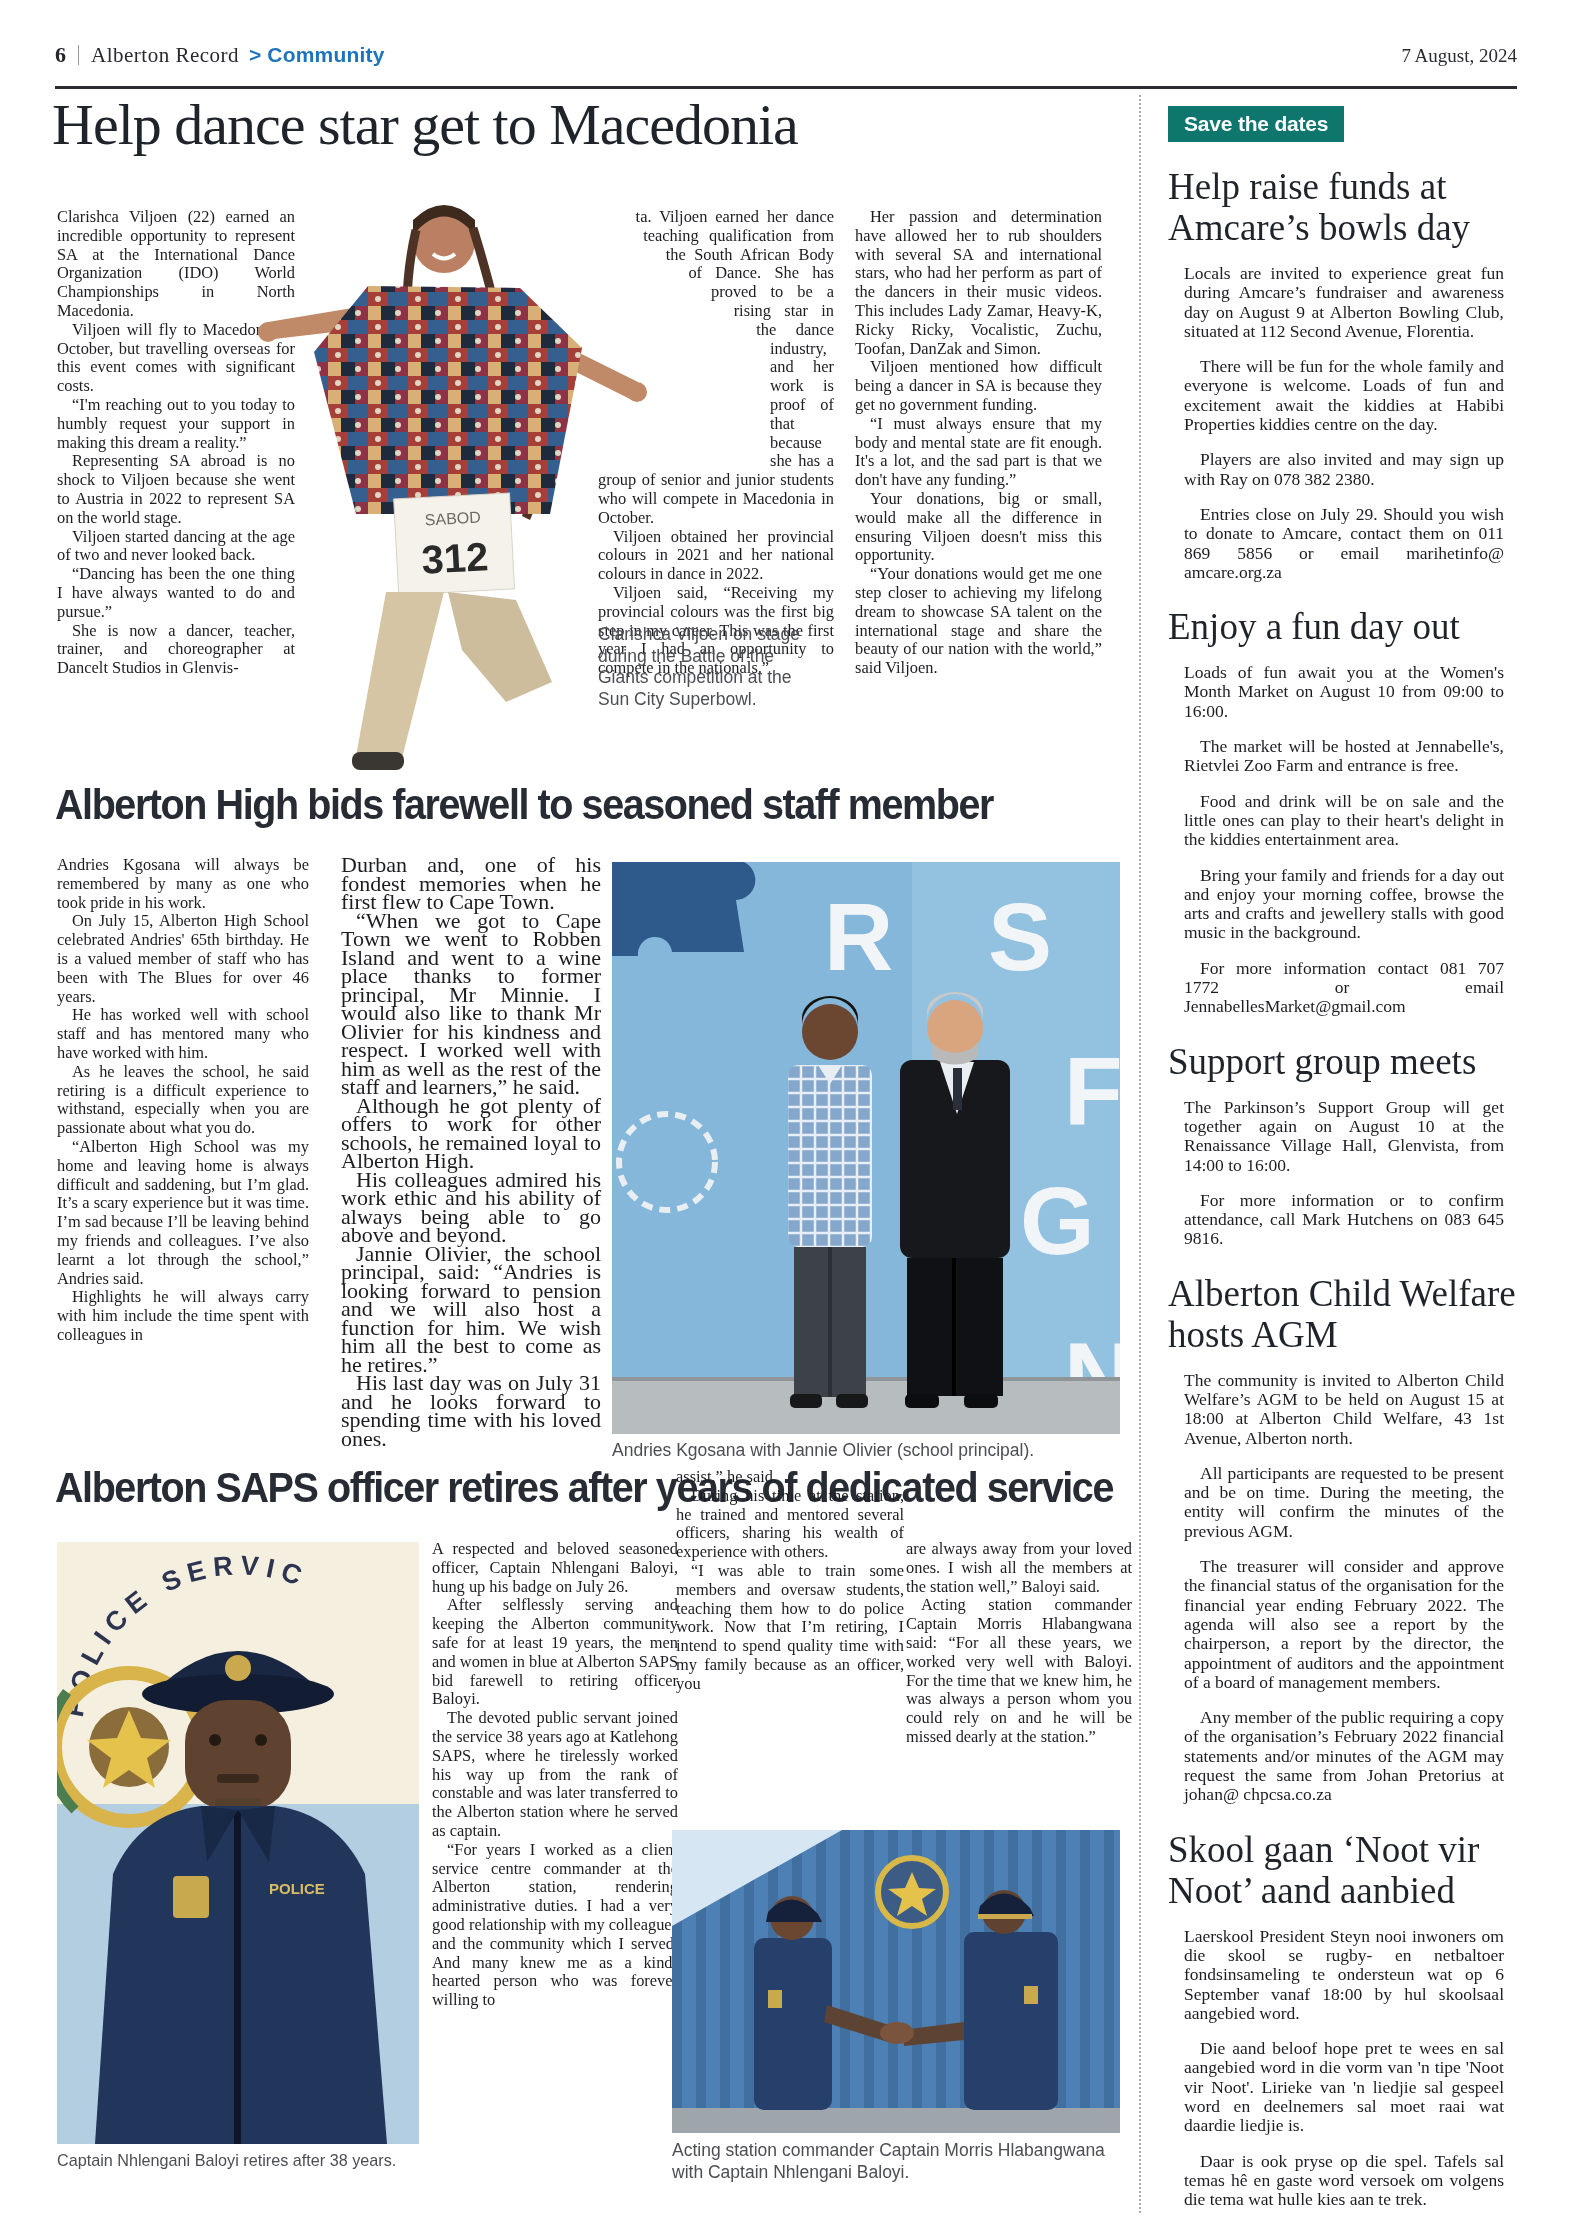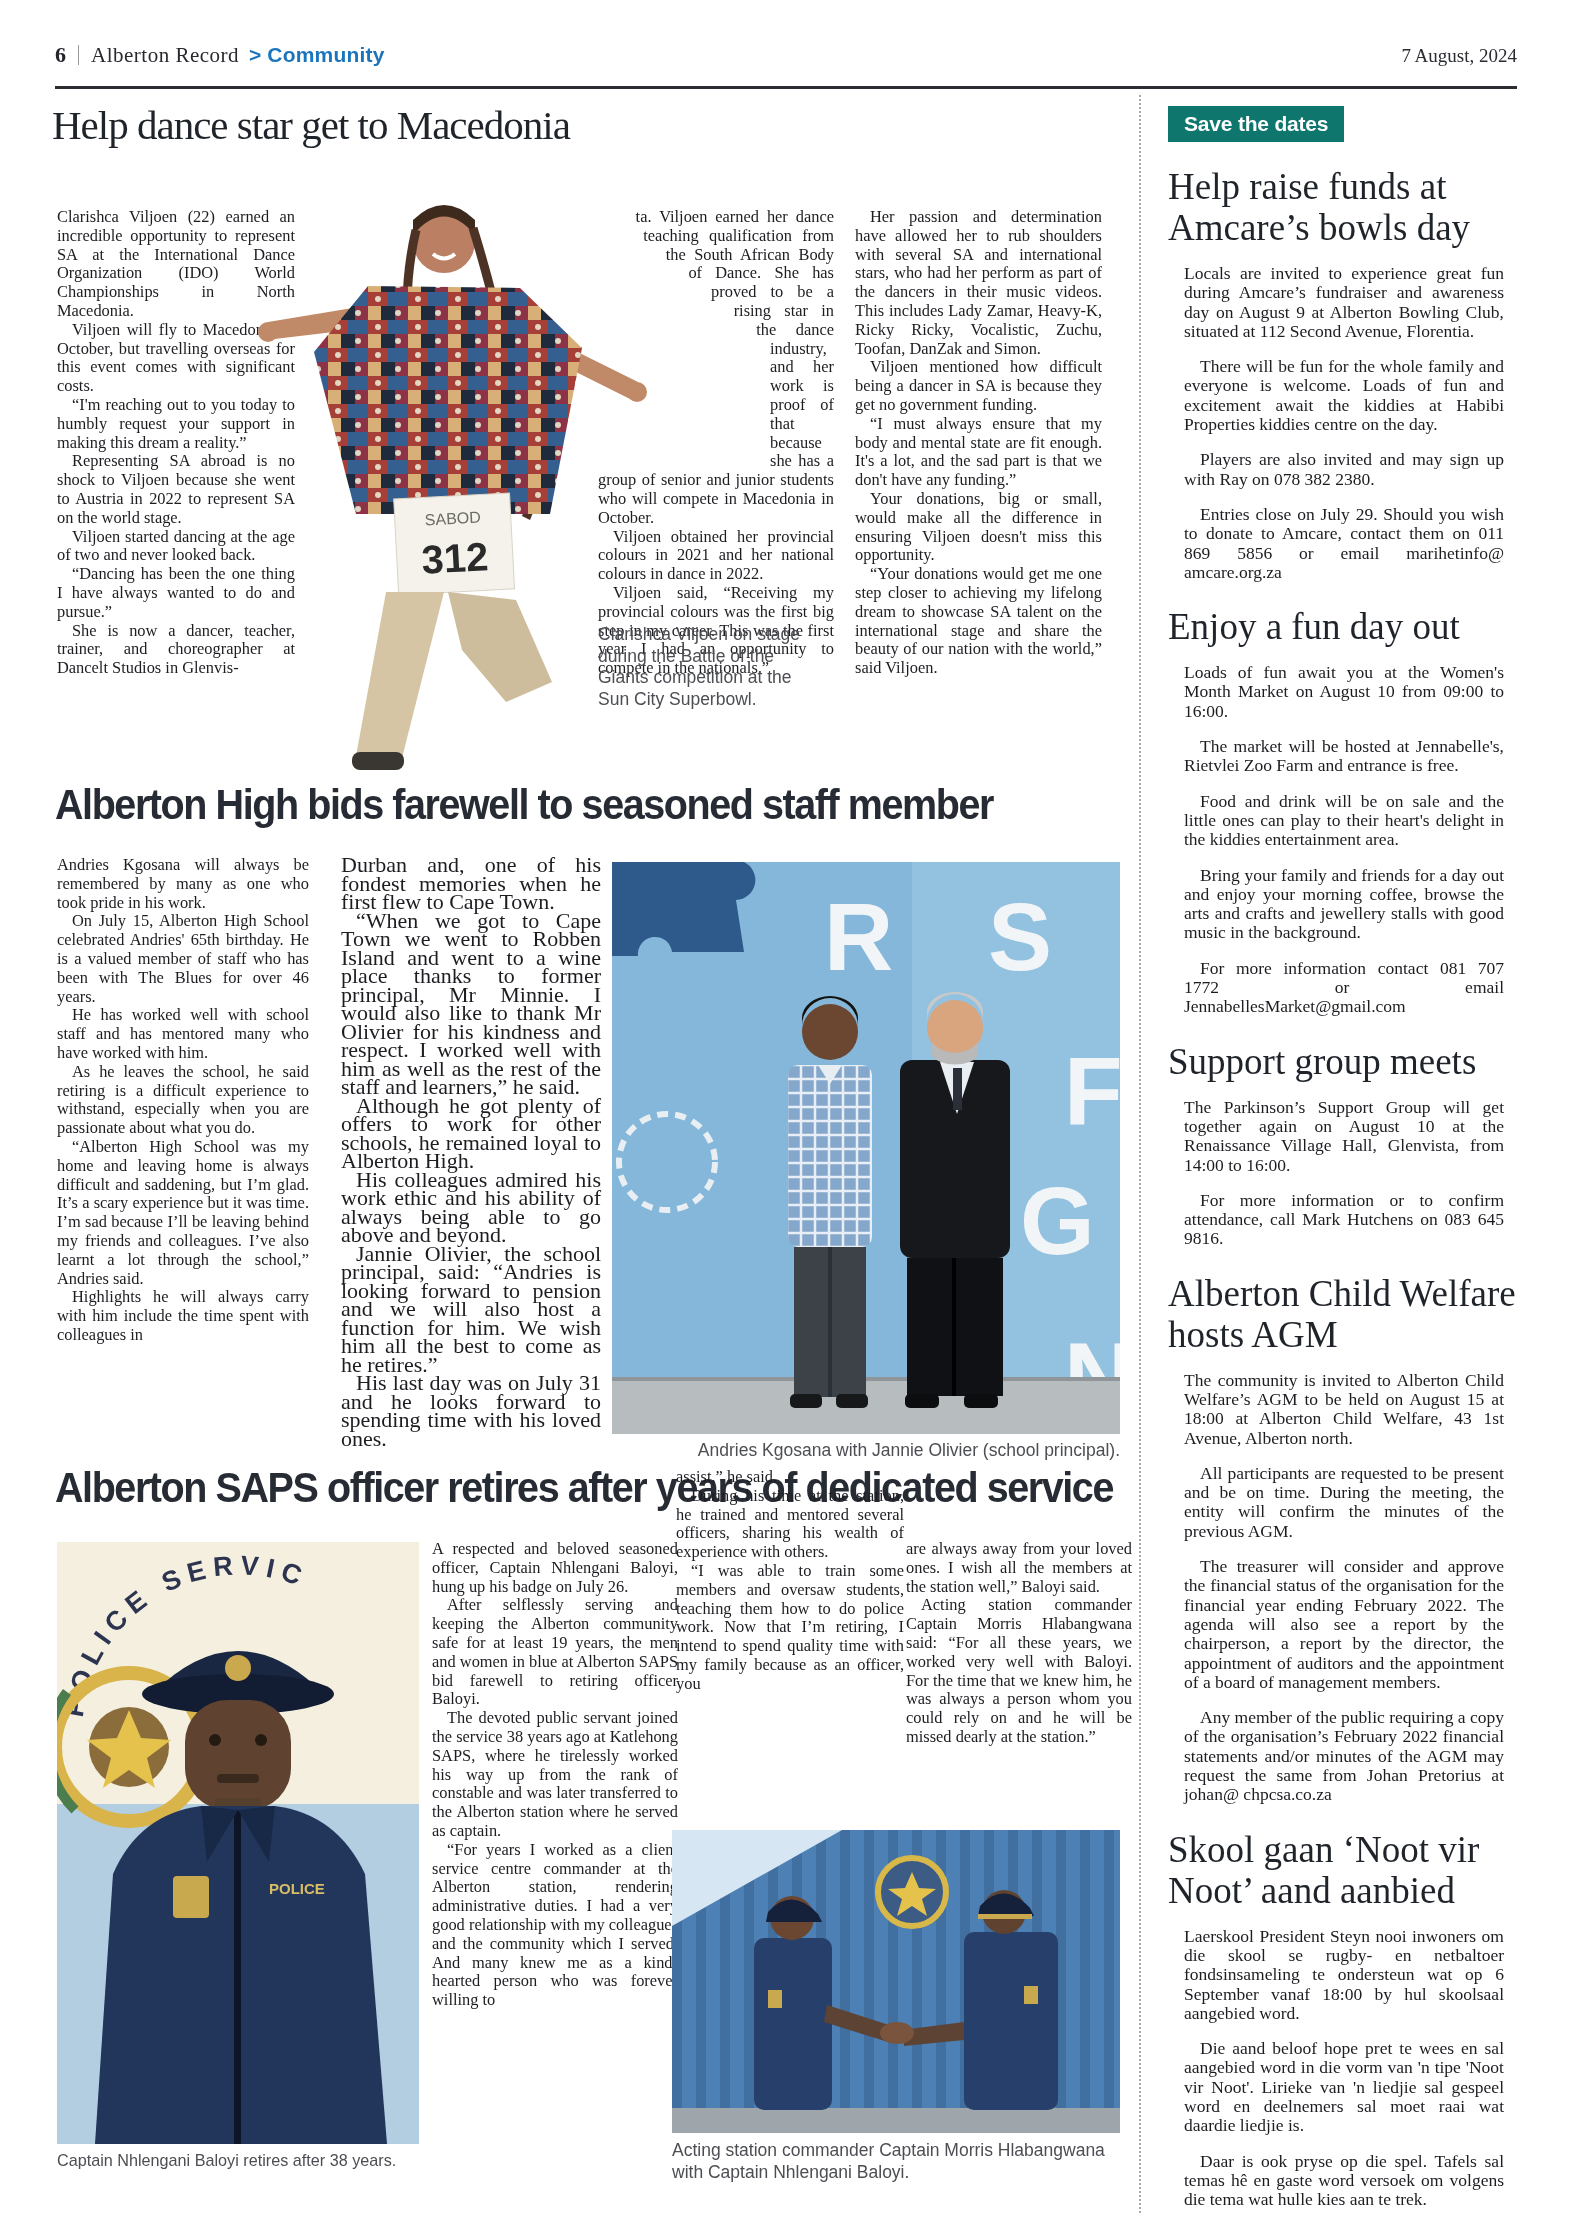--- a/index.html
+++ b/index.html
@@ -10,21 +10,21 @@
   .hdr{position:absolute;left:55px;top:42px;width:1462px;display:flex;align-items:baseline;}
   .hdr .pnum{font:700 22px "Liberation Serif",serif;color:#23252a;}
   .hdr .pdiv{width:1px;height:20px;background:#9a9a9a;margin:0 12px;align-self:center;}
   .hdr .pub{font:400 21px "Liberation Serif",serif;color:#27292e;letter-spacing:.5px;}
   .hdr .chev{font:700 21px "Liberation Sans",sans-serif;color:#1c75bc;margin:0 6px 0 10px;}
   .hdr .sect{font:700 21px "Liberation Sans",sans-serif;color:#1c75bc;letter-spacing:.2px;}
   .hdr .pdate{margin-left:auto;font:400 19px "Liberation Serif",serif;color:#2a2c31;}
   .rule{position:absolute;left:55px;top:86px;width:1462px;height:3px;background:#2b2d33;}
   
   .h-serif{position:absolute;font-family:"Liberation Serif",serif;font-weight:400;color:#1f242b;margin:0;}
-  #a1-head{left:52px;top:92px;width:1080px;font-size:41px;line-height:66px;letter-spacing:-1px;}
+  #a1-head{left:52px;top:92px;width:1080px;font-size:58px;line-height:66px;letter-spacing:-1px;}
   .h-cond{position:absolute;font-family:"Liberation Sans",sans-serif;font-weight:700;color:#272c34;
           margin:0;letter-spacing:-1.5px;transform:scaleX(.94);transform-origin:left top;white-space:nowrap;}
   #a2-head{left:55px;top:781px;font-size:42px;}
   #a3-head{left:55px;top:1464px;font-size:42px;}
   
   .bodycol{position:absolute;font:16.4px/18.8px "Liberation Serif",serif;color:#1c1d21;}
   .paras p{margin:0;text-indent:15px;text-align:justify;}
   .paras.nf p:first-child{text-indent:0;}
   #a1-col1{left:57px;top:208px;width:238px;}
   #a1-col2{left:598px;top:208px;width:236px;}
@@ -32,21 +32,21 @@
                    shape-outside:polygon(0 0,100% 55%,100% 100%,0 100%);}
   #a1-col3{left:855px;top:208px;width:247px;}
   #a2-col1{left:57px;top:856px;width:252px;}
   #a2-col2{left:341px;top:856px;width:260px;font-size:22px;line-height:18.5px;}
   #a3-col1{left:432px;top:1540px;width:246px;}
   #a3-col2{left:676px;top:1468px;width:228px;}
   #a3-col3{left:906px;top:1540px;width:226px;}
   
   .caption{position:absolute;font:400 17.5px/21.5px "Liberation Sans",sans-serif;color:#4c4e53;}
   #a1-cap{left:598px;top:624px;width:228px;}
-  #a2-cap{left:612px;top:1440px;width:508px;text-align:right;}
+  #a2-cap{left:612px;top:1440px;width:508px;}
   #a3-cap1{left:57px;top:2150px;width:380px;font-size:16.2px;}
   #a3-cap2{left:672px;top:2140px;width:448px;}
   
   .photo{position:absolute;overflow:hidden;}
   #a1-photo{left:248px;top:180px;width:400px;height:595px;}
   #a2-photo{left:612px;top:862px;width:508px;height:572px;background:#84b7d9;}
   #a3-photo1{left:57px;top:1542px;width:362px;height:602px;background:#b3cde1;}
   #a3-photo2{left:672px;top:1830px;width:448px;height:303px;background:#416f9f;}
   .photo svg{display:block;}
   

